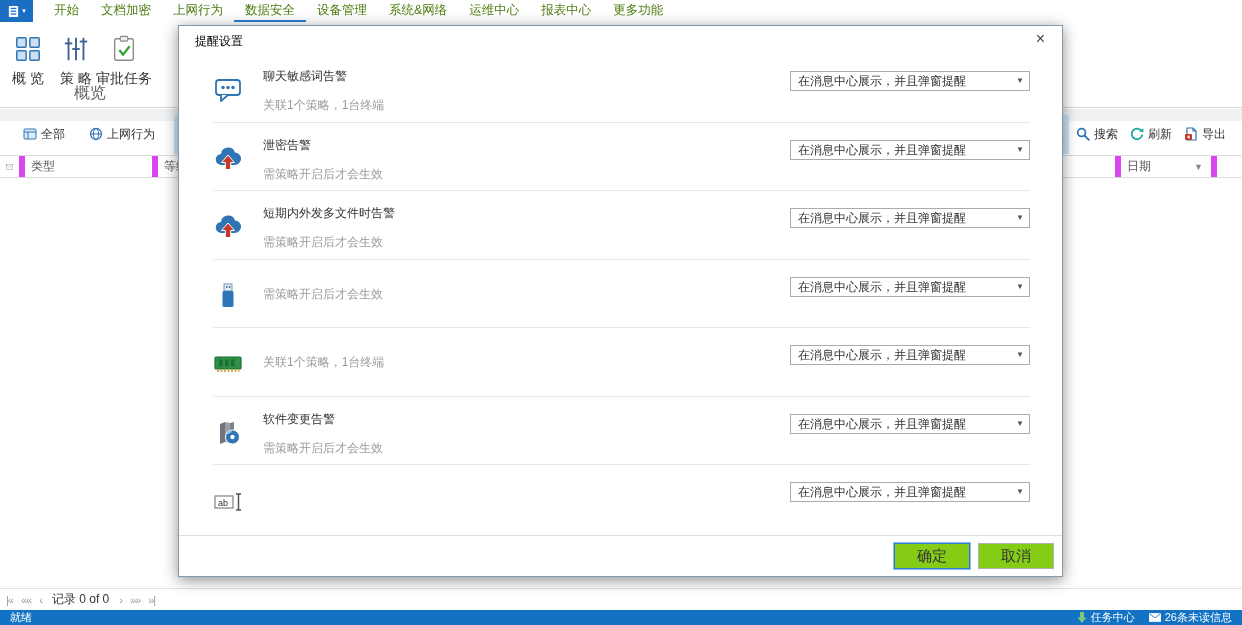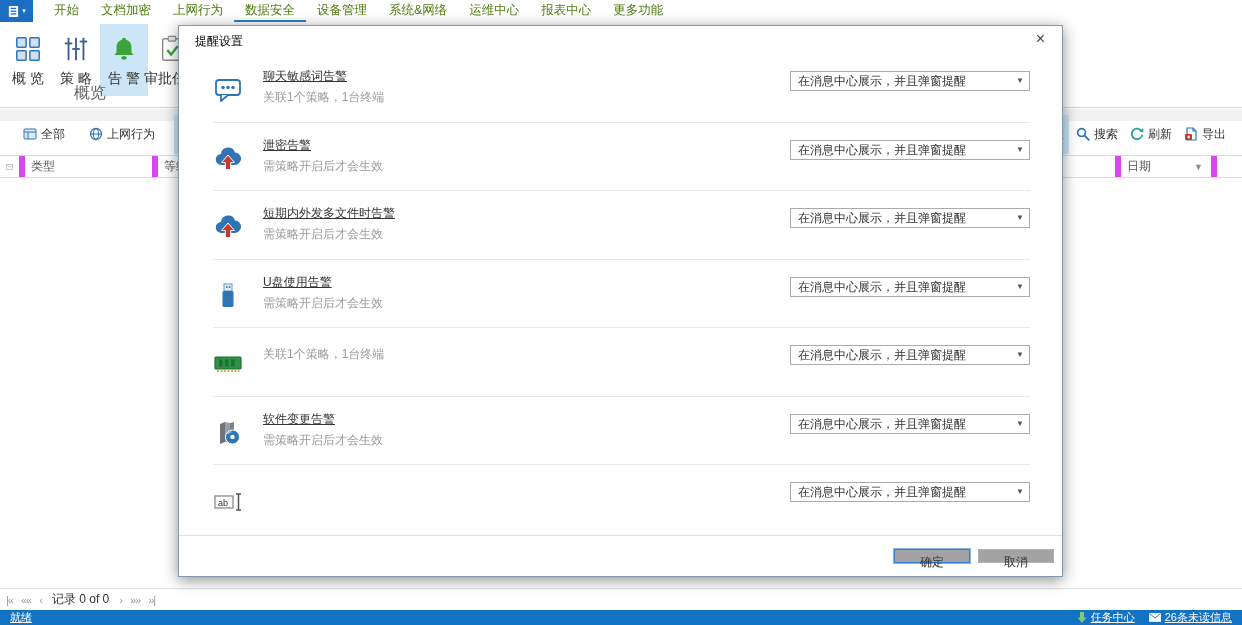--- a/index.html
+++ b/index.html
@@ -39,39 +39,39 @@
   .th-type { width:133px; }
   .th-level { flex:1; }
   .th-date { width:96px; position:relative; }
   .th-date .filter-caret { position:absolute; right:8px; color:#8a8a8a; font-size:9px; }
   .th-last { width:25px; border-right:none; }
   
   .pagination { position:absolute; top:588px; left:0; right:0; height:22px; border-top:1px solid #e3e3e3; display:flex; align-items:center; padding-left:6px; gap:8px; background:#fff; }
   .pg-ico { color:#9a9a9a; font-size:11px; cursor:pointer; letter-spacing:-1px; }
   .pg-label { color:#333; font-size:12px; margin:0 2px; }
   
-  .statusbar { position:absolute; left:0; right:0; bottom:0; height:15px; background:#1273c4; color:#fff; font-size:11px; display:flex; align-items:center; padding:0 10px;text-decoration:underline; }
+  .statusbar { position:absolute; left:0; right:0; bottom:0; height:15px; background:#1273c4; color:#fff; font-size:11px; display:flex; align-items:center; padding:0 10px; }
   .sb-right { margin-left:auto; display:flex; align-items:center; gap:14px; }
   .sb-item { display:flex; align-items:center; gap:4px; cursor:pointer; }
   
   .dialog { position:absolute; left:178px; top:25px; width:885px; height:552px; background:#fff; border:1px solid #8399ad; box-shadow:0 3px 14px rgba(0,0,0,.45); z-index:10; }
   .dlg-titlebar { height:28px; position:relative; }
   .dlg-title { position:absolute; left:16px; top:7px; font-size:12px; color:#000000; }
   .dlg-close { position:absolute; right:13px; top:3px; font-size:16px; color:#444; cursor:pointer; line-height:20px; padding:0 4px; }
   .dlg-rows { position:absolute; top:28px; left:0; right:0; bottom:41px; overflow:hidden; }
   .dlg-row { position:relative; margin:0 32px 0 34px; height:68.5px; border-bottom:1px solid #e8e8e8; }
   .dlg-row:last-child { border-bottom:none; }
   .row-icon { position:absolute; left:0; top:21px; width:30px; height:30px; }
   .row-text { margin-left:50px; padding-top:14px; }
-  .row-title { font-size:12px; color:#333;text-decoration:underline; }
-  .row-sub { font-size:12px; color:#9b9b9b; margin-top:4px; }
+  .row-title { font-size:12px; color:#333; }
+  .row-sub { font-size:12px; color:#9b9b9b; margin-top:12px; }
   .dropdown { position:absolute; top:17px; right:0; width:240px; height:20px; border:1px solid #ababab; background:#fff; font-size:12px; color:#333; line-height:18px; padding:0 18px 0 7px; cursor:pointer; white-space:nowrap; overflow:hidden; }
   .dropdown .dd-caret { position:absolute; right:5px; top:0; color:#555; font-size:8px; line-height:18px; }
   .dlg-footer { position:absolute; left:0; right:0; bottom:0; height:41px; border-top:1px solid #e0e0e0; display:flex; align-items:center; justify-content:flex-end; gap:8px; padding-right:8px; }
-  .btn { width:76px; height:14px; background:#a3a3a3; font-size:12px; color:#333; text-align:center; line-height:24px; cursor:pointer; }
+  .btn { width:76px; height:26px; background:#84cc16; font-size:15px; color:#333; text-align:center; line-height:24px; cursor:pointer; }
   .btn-ok { border:1px solid #2d7dd2; box-shadow:0 0 0 1px rgba(45,125,210,.55); }
   .btn-cancel { border:1px solid #b3b3b3; }
   .ico { display:inline-block; vertical-align:middle; }
 </style>
 </head>
 <body>
 
 <div class="menubar">
   <div class="app-button">
     <svg class="ico" width="13" height="13" viewBox="0 0 14 14">
@@ -116,29 +116,20 @@
               <line x1="15" y1="3" x2="15" y2="27"></line>
               <line x1="23" y1="3" x2="23" y2="27"></line>
               <line x1="3" y1="9" x2="11" y2="9"></line>
               <line x1="11" y1="15" x2="19" y2="15"></line>
               <line x1="19" y1="7" x2="27" y2="7"></line>
             </g>
           </svg>
       </span>
       <span class="rlabel">策 略</span>
     </div>
-    <div class="ribbon-item selected">
-      <span class="ric">
-        <svg width="28" height="28" viewBox="0 0 30 30">
-            <path d="M15 3 a2.2 2.2 0 0 1 2.2 2.2 c4 1.2 5.8 4.3 5.8 8 v5.3 l2.2 3 H4.8 l2.2 -3 v-5.3 c0 -3.7 1.8 -6.8 5.8 -8 A2.2 2.2 0 0 1 15 3 z" fill="#3aa33a"></path>
-            <ellipse cx="15" cy="24.5" rx="3" ry="2" fill="#3aa33a"></ellipse>
-          </svg>
-      </span>
-      <span class="rlabel">告 警</span>
-    </div>
     <div class="ribbon-item">
       <span class="ric">
         <svg width="28" height="28" viewBox="0 0 30 30">
             <rect x="5" y="4" width="20" height="23" rx="2" fill="#fff" stroke="#8a8a8a" stroke-width="1.5"></rect>
             <rect x="11" y="1.5" width="8" height="5" rx="1" fill="#ececec" stroke="#8a8a8a" stroke-width="1.2"></rect>
             <path d="M10 16 l4 5 l7 -9" fill="none" stroke="#3aa33a" stroke-width="2.5"></path>
           </svg>
       </span>
       <span class="rlabel">审批任务</span>
     </div>
@@ -325,21 +316,20 @@
     <div class="dlg-row">
       <span class="row-icon">
         <svg width="30" height="30" viewBox="0 0 30 30">
             <rect x="11" y="3" width="8" height="7" fill="#e7eef5" stroke="#7da7cc" stroke-width="1.2"></rect>
             <rect x="13" y="5" width="1.5" height="2" fill="#55789b"></rect>
             <rect x="15.8" y="5" width="1.5" height="2" fill="#55789b"></rect>
             <rect x="9.5" y="10" width="11" height="16" rx="1.5" fill="#2f74b5"></rect>
           </svg>
       </span>
       <div class="row-text">
-        <div class="row-title">U盘使用告警</div>
         <div class="row-sub">需策略开启后才会生效</div>
       </div>
       <div class="dropdown">
         <span>在消息中心展示，并且弹窗提醒</span>
         <span class="dd-caret">▼</span>
       </div>
     </div>
 
     <div class="dlg-row">
       <span class="row-icon">

